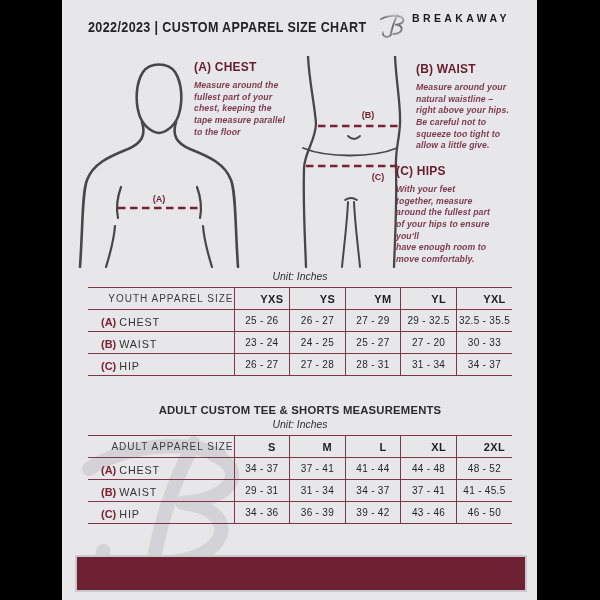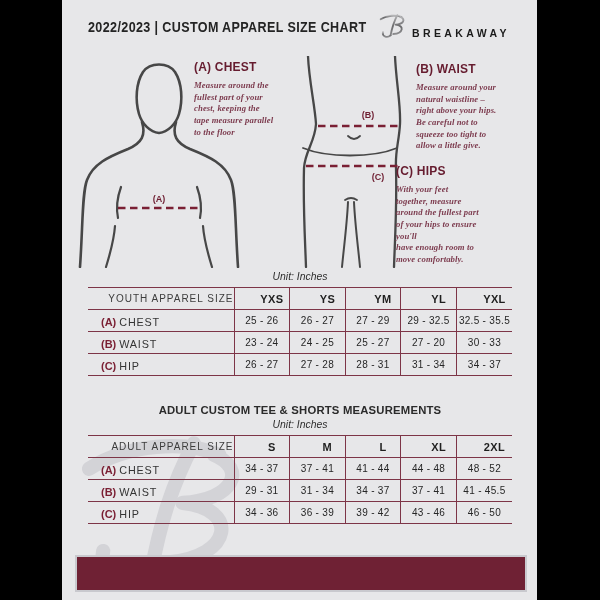--- a/index.html
+++ b/index.html
@@ -3,37 +3,37 @@
 <meta charset="utf-8">
 <style>
   html,body{margin:0;padding:0;}
   body{width:600px;height:600px;background:#000;position:relative;overflow:hidden;
        font-family:"Liberation Sans", sans-serif;}
   #doc{position:absolute;left:62px;top:0;width:475px;height:600px;background:#e7e7e9;overflow:hidden;}
 
   
   .page-title{position:absolute;left:26px;top:20px;font-size:13.5px;font-weight:bold;
     letter-spacing:.4px;color:#242424;transform:scale(.93,1.08);transform-origin:left center;white-space:nowrap;}
-  .brand{position:absolute;left:316px;top:12px;display:flex;align-items:flex-end;gap:7px;}
+  .brand{position:absolute;left:316px;top:12px;display:flex;align-items:flex-start;gap:7px;}
   .brand-name{font-size:10.5px;font-weight:bold;letter-spacing:3.4px;color:#1b1b1b;}
 
   
   .fig{position:absolute;z-index:1;}
   #torso-fig{left:14px;top:56px;}
   #lower-fig{left:230px;top:56px;}
   .fig-label{font-size:9px;font-weight:bold;fill:#6e1e31;font-family:"Liberation Sans",sans-serif;}
 
   
   .guide{position:absolute;z-index:2;}
   #guide-chest{left:132px;top:60px;width:104px;}
   #guide-waist{left:354px;top:62px;width:104px;}
   #guide-hips{left:334px;top:164px;width:106px;}
   .guide-heading{font-size:12px;font-weight:bold;color:#661c2f;letter-spacing:.2px;margin:0 0 6px 0;}
   .guide-desc{font-size:8.7px;font-style:italic;font-weight:bold;color:#7d3c4f;
-    line-height:1.34;margin:0;white-space:pre-line;letter-spacing:.1px;font-family:Liberation Serif, serif;}
+    line-height:1.34;margin:0;white-space:pre-line;letter-spacing:.1px;}
 
   
   .section{position:absolute;left:26px;width:424px;text-align:center;z-index:2;}
   #youth-section{top:268px;}
   #adult-section{top:404px;}
   .tbl-title{font-size:11.3px;font-weight:bold;color:#2b2b2b;letter-spacing:.2px;}
   .tbl-unit{font-size:10.4px;font-style:italic;font-weight:normal;color:#2e2e2e;margin-top:3px;}
   table{width:100%;border-collapse:collapse;table-layout:fixed;margin-top:5px;border-bottom:1.4px solid #7d3547;}
   td{height:21px;padding:0;vertical-align:middle;border-top:1.4px solid #7d3547;}
   td + td{border-left:1.2px solid #7d3547;}

